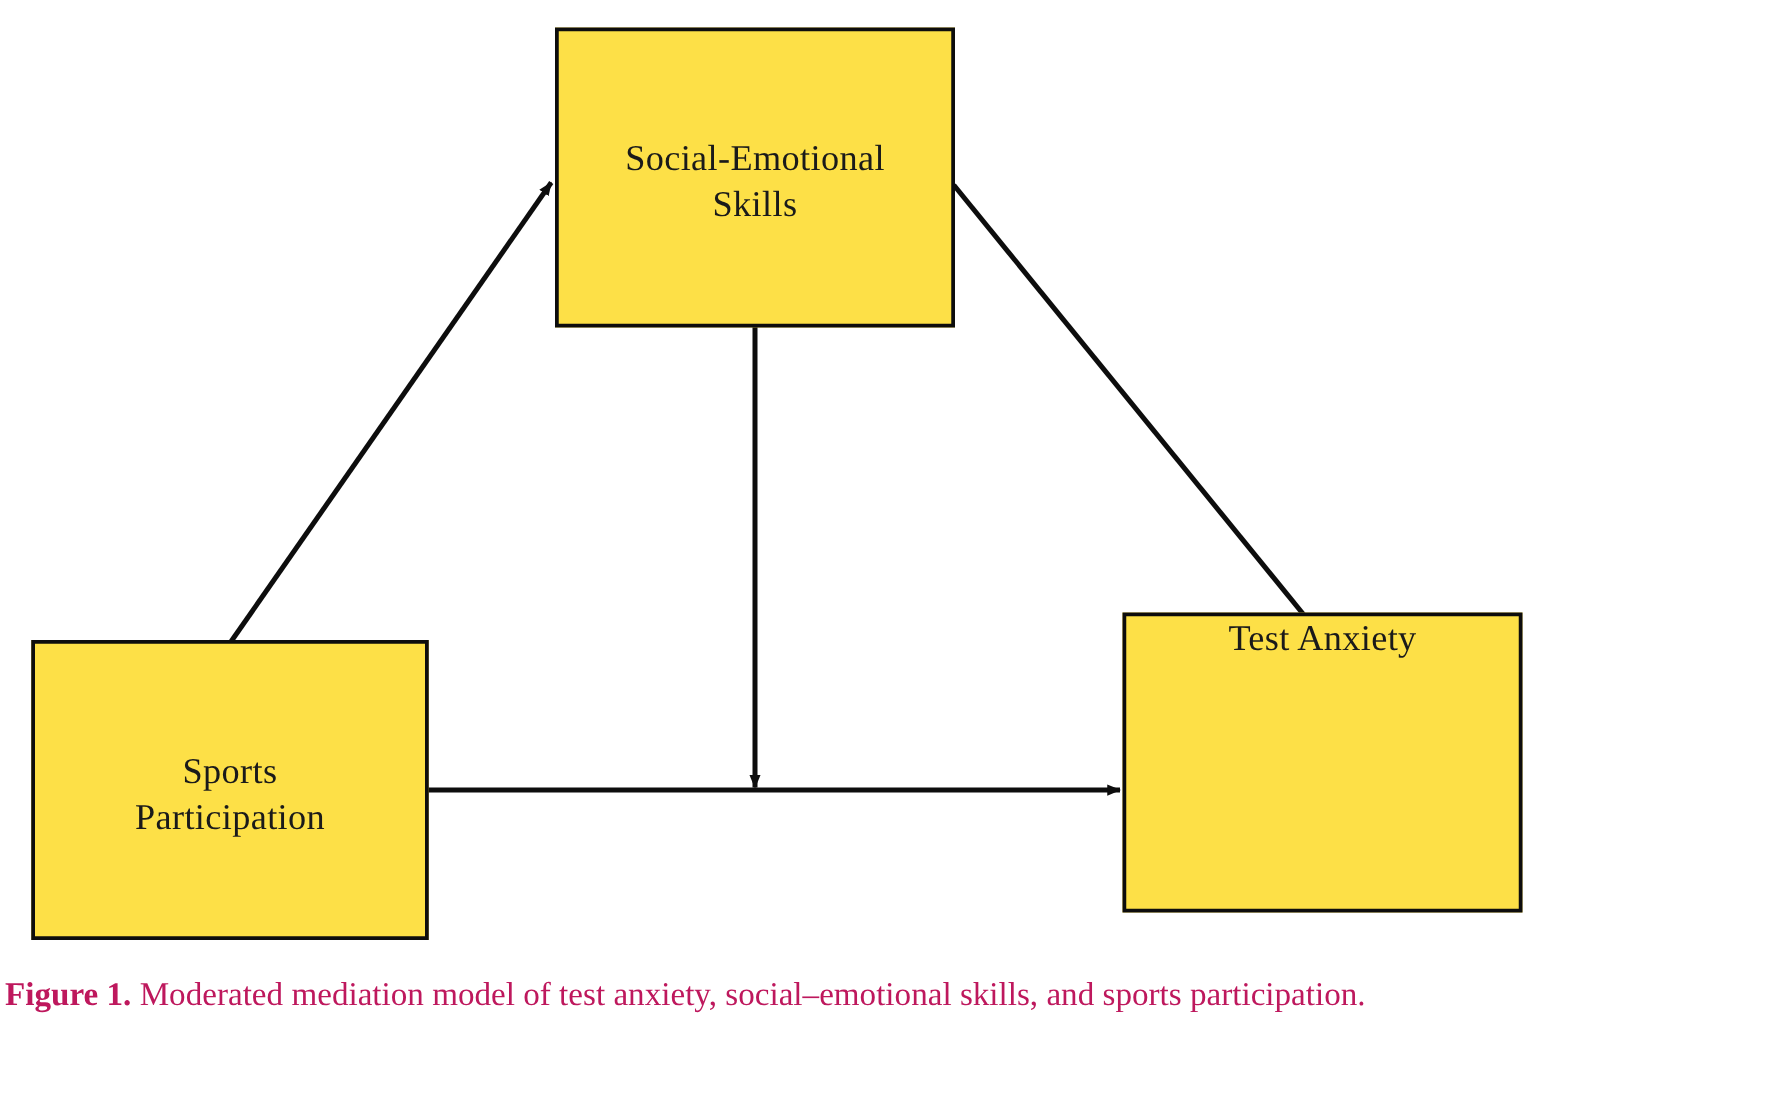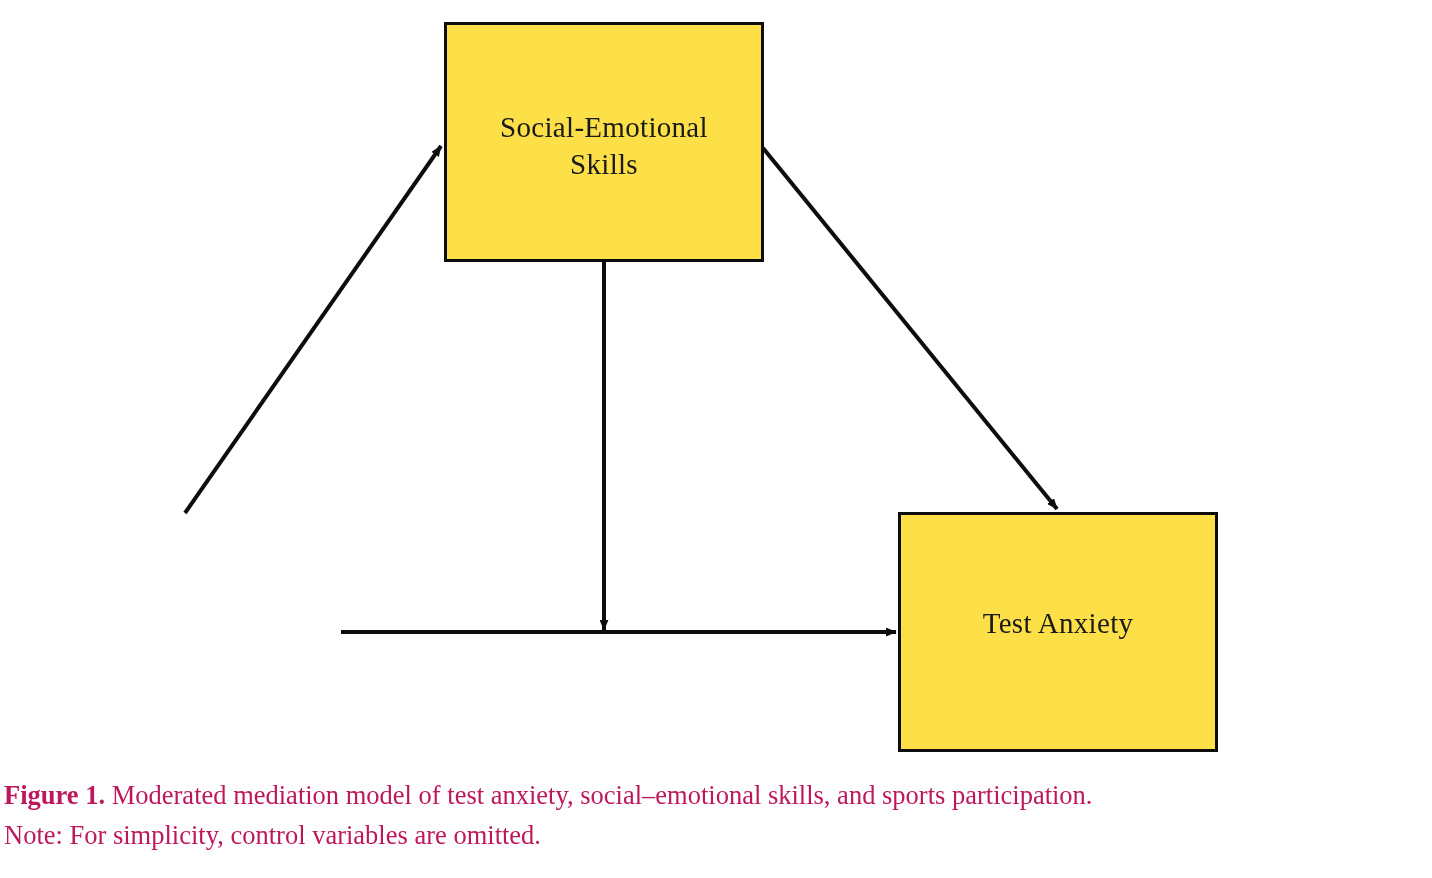--- a/index.html
+++ b/index.html
@@ -59,24 +59,24 @@
   #node-sports {
     left: 25px;
     top: 512px;
     width: 318px;
     height: 240px;
     align-items: flex-start;
     padding-top: 84px;
   }
   #node-test-anxiety {
     left: 898px;
-    top: 512px;
+    top: 490px;
     width: 320px;
     height: 240px;
-    align-items: center;
+    align-items: flex-start;
     padding-bottom: 16px;
   }
   #caption-block {
     position: absolute;
     left: 4px;
     top: 776px;
     width: 1424px;
     font-family: "Liberation Serif", "DejaVu Serif", serif;
     font-size: 26.5px;
     line-height: 1.50;
@@ -105,25 +105,28 @@
     <line x1="341" y1="632" x2="896" y2="632" stroke="#0d0d0d" stroke-width="4" marker-end="url(#arrowhead)"></line>
 
     <line x1="604" y1="261" x2="604" y2="630" stroke="#0d0d0d" stroke-width="4" marker-end="url(#arrowhead)"></line>
   </svg>
 
   <div class="node-box" id="node-social-emotional">
     <span class="node-label">Social-Emotional
 Skills</span>
   </div>
 
+  <div class="node-box" id="node-sports">
+    <span class="node-label">Sports
+Participation</span>
+  </div>
 
   <div class="node-box" id="node-test-anxiety">
     <span class="node-label">Test Anxiety</span>
   </div>
 
   <div id="caption-block">
     <div id="caption-line-1">
       <span class="caption-strong">Figure 1.</span><span> Moderated mediation model of test anxiety, social–emotional skills, and sports participation.</span>
     </div>
-    <div id="caption-line-2">Note: For simplicity, control variables are omitted.</div>
   </div>
 
 </div>
 
 </body></html>

